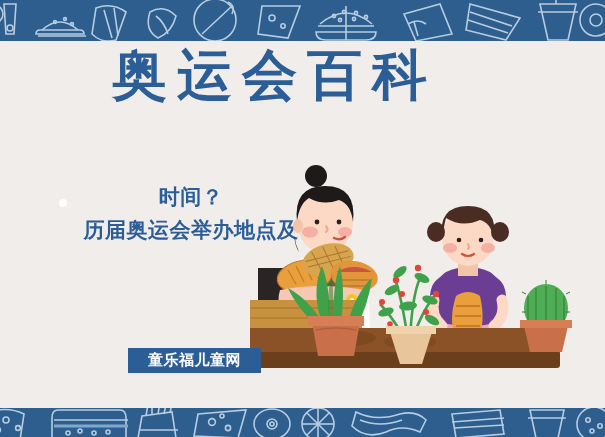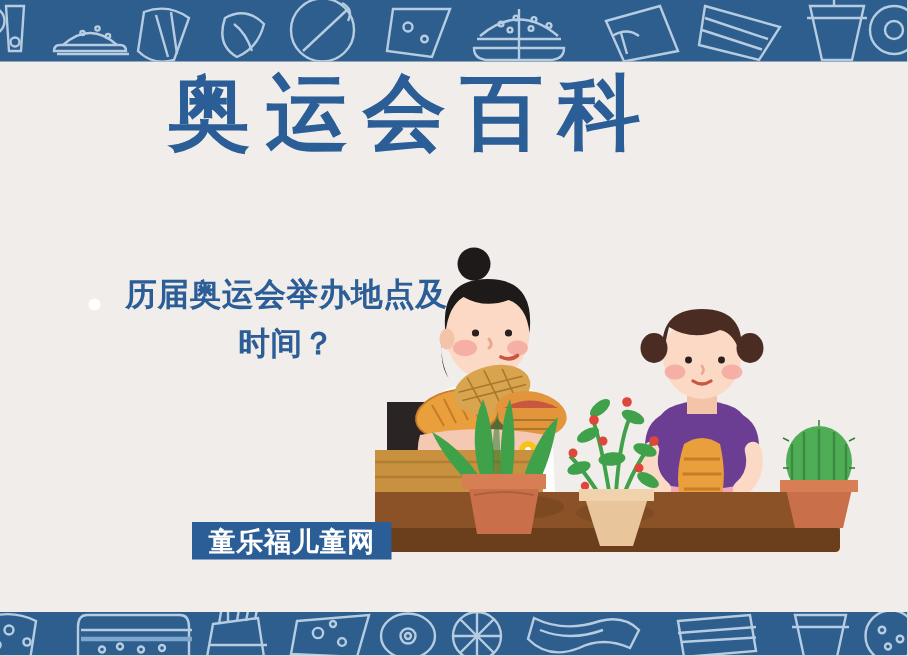--- a/index.html
+++ b/index.html
@@ -43,21 +43,21 @@
     width:8px;height:8px;border-radius:50%;
     background:#FFFFFF;
   }
 
   
   #badge{
     position:absolute;left:128px;top:348px;
     width:133px;height:25px;
     background:#2B5D96;
     color:#FFFFFF;
-    font-size:18px;font-weight:bold;
+    font-size:15px;font-weight:bold;
     letter-spacing:.5px;
     display:flex;align-items:center;justify-content:center;
   }
 
   
   #illus{position:absolute;left:250px;top:160px;width:350px;height:225px;}
   #illus svg{display:block;}
 </style>
 </head>
 <body>
@@ -120,22 +120,22 @@
         <circle cx="596" cy="20" r="16"></circle>
         <circle cx="596" cy="20" r="6"></circle>
       </g>
     </svg>
   </div>
 
   <div id="title">奥运会百科</div>
 
   <div id="dot"></div>
   <div id="subtitle">
+    <div>时间？</div>
     <div>历届奥运会举办地点及</div>
-    <div>时间？</div>
   </div>
 
   <div id="illus">
     <svg width="350" height="225" viewBox="0 0 350 225">
 
       <g>
 
         <path d="M52 98 q-14 4 -18 22 l-2 48 h88 l-2 -48 q-4 -18 -18 -22 Z" fill="#FDFDFD"></path>
 
         <path d="M60 100 l6 8 h20 l6 -8 l6 6 -6 10 v58 H60 v-58 l-6 -10 Z" fill="#6B6236"></path>

